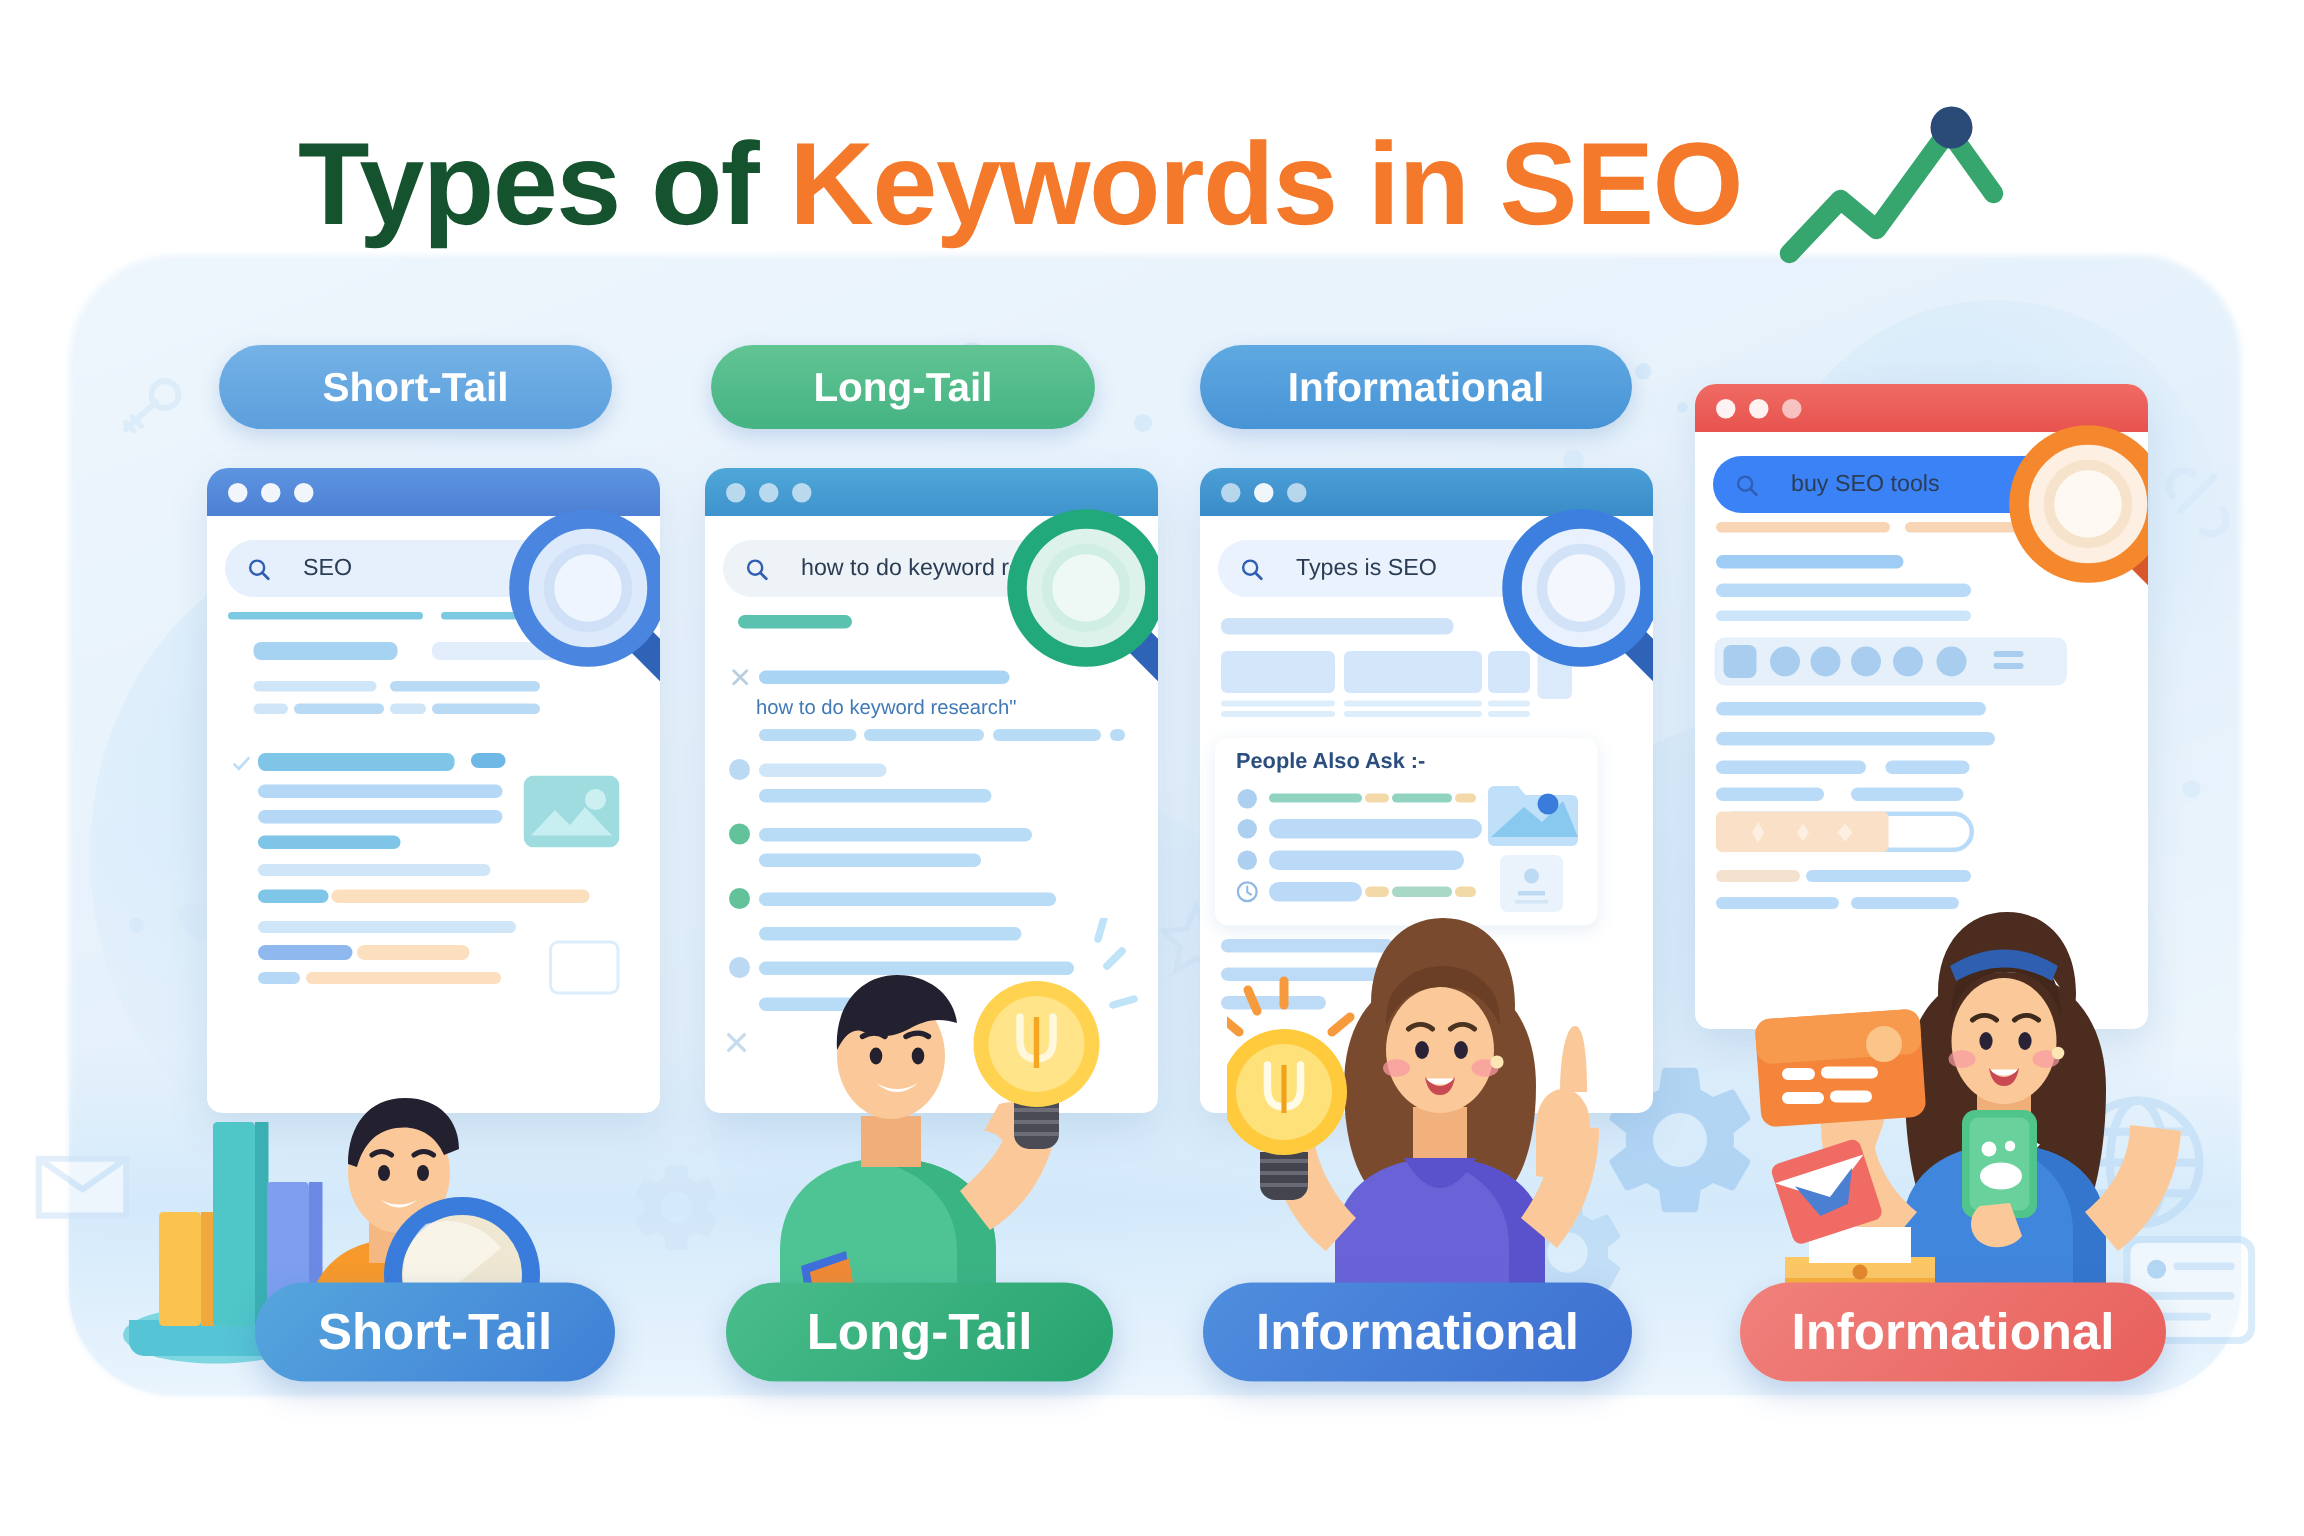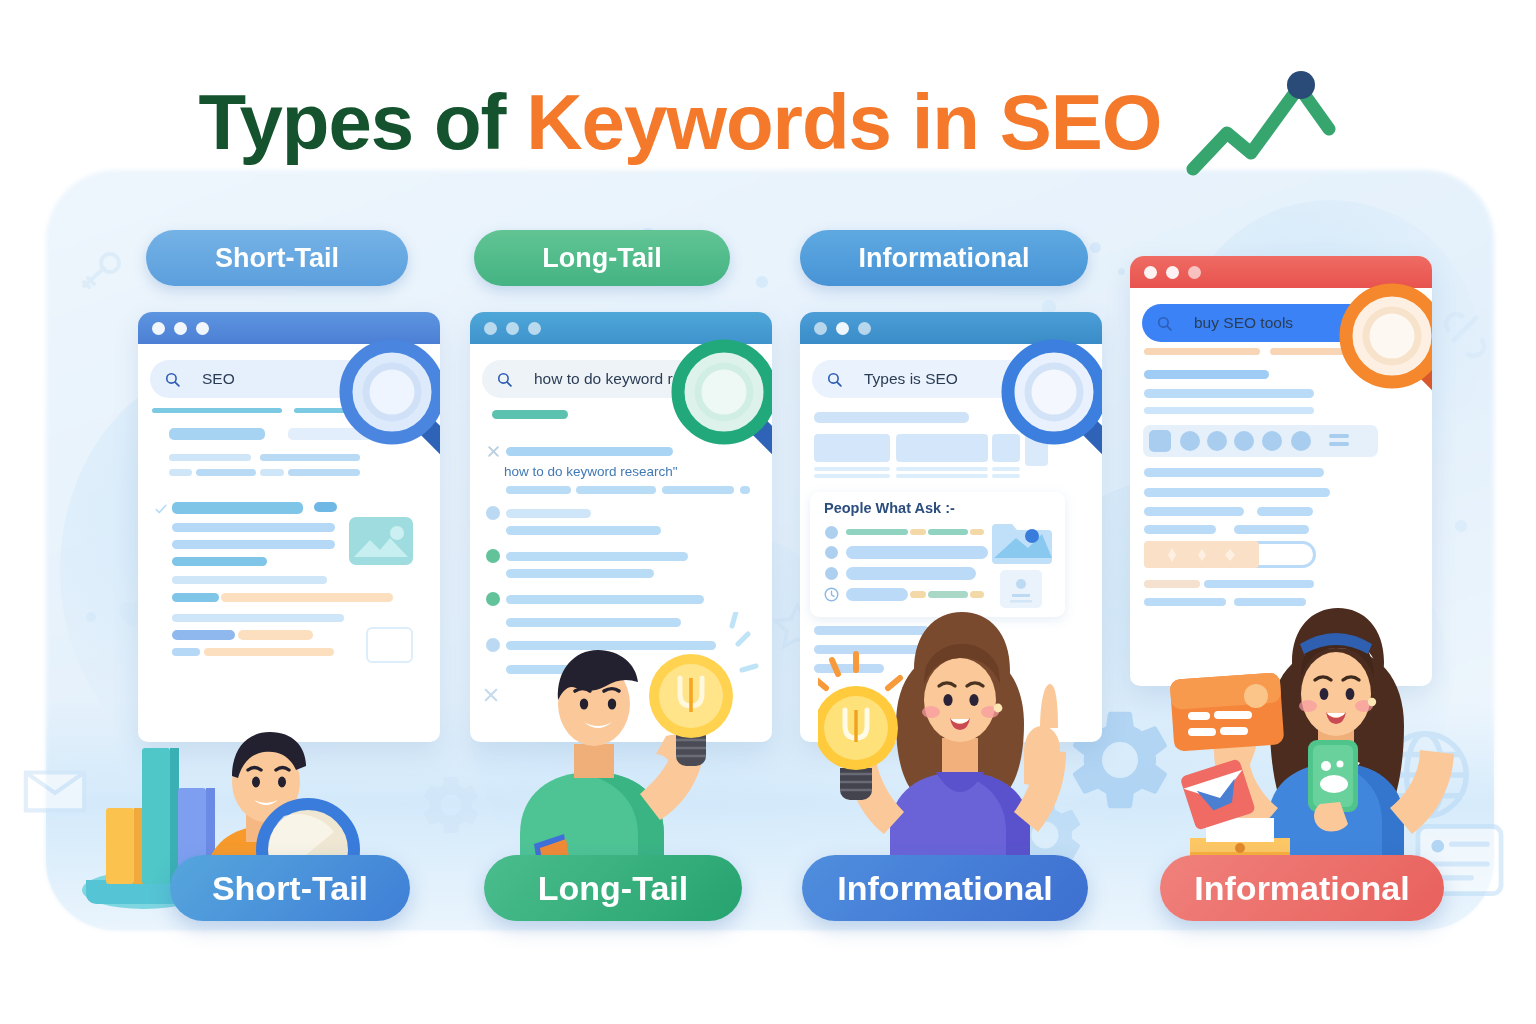--- a/index.html
+++ b/index.html
@@ -317,21 +317,21 @@
         <div class="skel" style="left:192px;top:30px; width:28px; height:28px;background:#d4e6fa;border-radius:4px;"></div>
         <div class="skel" style="left:225px;top:30px; width:23px; height:32px;background:#dbeafb;border-radius:4px;"></div>
         <div class="skel" style="left:14px; top:63px; width:76px; height:4px; background:#dceefb;"></div>
         <div class="skel" style="left:14px; top:70px; width:76px; height:4px; background:#dceefb;"></div>
         <div class="skel" style="left:96px; top:63px; width:92px; height:4px; background:#dceefb;"></div>
         <div class="skel" style="left:96px; top:70px; width:92px; height:4px; background:#dceefb;"></div>
         <div class="skel" style="left:192px;top:63px; width:28px; height:4px; background:#dceefb;"></div>
         <div class="skel" style="left:192px;top:70px; width:28px; height:4px; background:#dceefb;"></div>
 
         <div style="position:absolute;left:10px;top:88px;width:255px;height:125px;background:#fff;border-radius:9px;box-shadow:0 3px 12px rgba(100,150,200,.16);">
-          <span style="position:absolute;left:14px;top:8px;font-size:14.5px;font-weight:bold;color:#2b4e7e;white-space:nowrap;">People What Ask :-</span>
+          <span style="position:absolute;left:14px;top:8px;font-size:14.5px;font-weight:bold;color:#2b4e7e;white-space:nowrap;">People Also Ask :-</span>
           <span class="skel" style="left:15px;top:34px;width:13px;height:13px;border-radius:50%;background:#aed0f0;"></span>
           <div class="skel" style="left:36px;top:37px;width:62px;height:6px;background:#8fd3c0;"></div>
           <div class="skel" style="left:100px;top:37px;width:16px;height:6px;background:#f3d9a8;"></div>
           <div class="skel" style="left:118px;top:37px;width:40px;height:6px;background:#8fd3c0;"></div>
           <div class="skel" style="left:160px;top:37px;width:14px;height:6px;background:#f3d9a8;"></div>
           <span class="skel" style="left:15px;top:54px;width:13px;height:13px;border-radius:50%;background:#aed0f0;"></span>
           <div class="skel" style="left:36px;top:54px;width:142px;height:13px;background:#bbdaf7;border-radius:7px;"></div>
           <span class="skel" style="left:15px;top:75px;width:13px;height:13px;border-radius:50%;background:#aed0f0;"></span>
           <div class="skel" style="left:36px;top:75px;width:130px;height:13px;background:#bbdaf7;border-radius:7px;"></div>
           <svg style="position:absolute;left:14px;top:95px;" width="15" height="15" viewBox="0 0 24 24">

